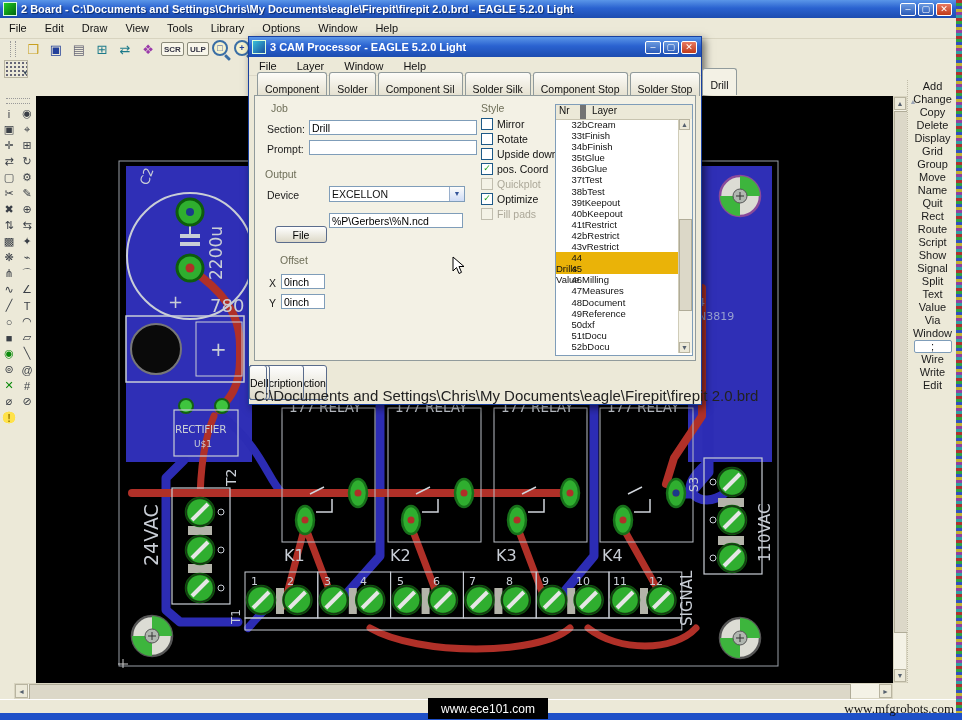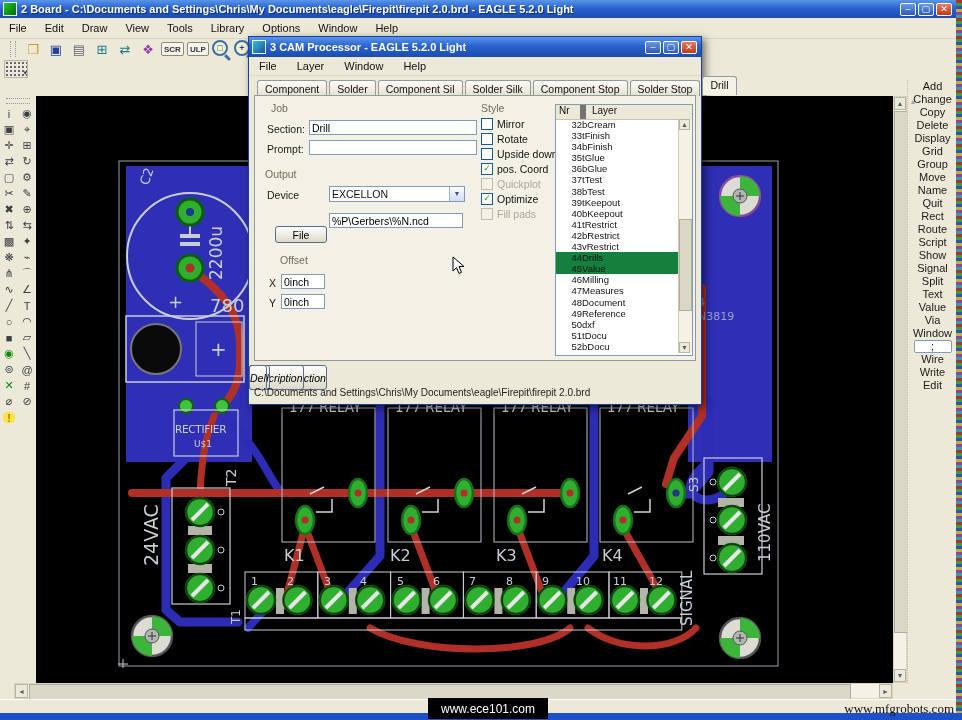--- a/index.html
+++ b/index.html
@@ -69,21 +69,21 @@
   
   .dialog{left:248px;top:36px;width:452px;height:367px;background:#ece9d8;z-index:20;
      border:1px solid #1840a0;box-shadow:3px 3px 8px rgba(0,0,0,.55);}
   .dlg-title{position:absolute;left:0;top:0;width:100%;height:20px;
      background:linear-gradient(180deg,#5a96e8 0%,#2a62d0 45%,#1c4cb0 100%);
      display:flex;align-items:center;color:#fff;font-weight:bold;font-size:11px;box-sizing:border-box;}
   .dlg-title .app-icon{background:linear-gradient(135deg,#3ac0d8,#1a50a0);}
   .dlg-menubar{position:absolute;left:0;top:20px;width:100%;height:18px;display:flex;align-items:center;border-bottom:1px solid #ddd9c8;}
   .dlg-menubar .mi{padding:2px 10px;font-size:11px;}
   .tabs{position:absolute;left:8px;top:40px;height:18px;display:flex;align-items:flex-end;}
-  .tab{border:1px solid #919b9c;border-bottom:none;border-radius:3px 3px 0 0;padding:2px 7px 1px;font-size:10.5px;
+  .tab{border:1px solid #919b9c;border-bottom:none;border-radius:3px 3px 0 0;padding:10px 7px 1px;font-size:10.5px;
        background:linear-gradient(#fdfcf8,#e4e0cf);margin-right:2px;position:relative;top:1px;white-space:nowrap;}
   .tab.active{background:#f3f1e5;padding-bottom:4px;top:0;z-index:3;}
   .tabpanel{position:absolute;left:5px;top:58px;width:440px;height:264px;border:1px solid #919b9c;background:#f3f1e5;z-index:2;}
   .sect-label{position:absolute;font-size:10.5px;color:#6e6e58;}
   .fld-label{position:absolute;font-size:10.5px;color:#1a1a1a;}
   .tfield{position:absolute;border:1px solid #7f9db9;background:#fff;font-size:10.5px;height:15px;box-sizing:border-box;font-family:inherit;padding:0 2px;}
   .combo{position:absolute;border:1px solid #7f9db9;background:#fff;height:16px;box-sizing:border-box;font-size:10.5px;}
   .combo .val{position:absolute;left:2px;top:1px;}
   .combo .drop{position:absolute;right:0;top:0;width:14px;height:14px;background:linear-gradient(#fdfdfb,#cfdcf6);border-left:1px solid #9ab0cc;
       font-size:7px;color:#33549a;text-align:center;line-height:13px;}
@@ -94,25 +94,25 @@
   .chk .box{width:10px;height:10px;border:1px solid #1d5987;background:#fff;font-size:9px;line-height:9px;color:#21a121;text-align:center;flex:0 0 auto;}
   .chk.checked .box::after{content:"✓";}
   .chk.disabled{color:#aca899;} .chk.disabled .box{border-color:#c0bdae;background:#f4f2e6;}
   .layerlist{position:absolute;left:300px;top:8px;width:136px;height:250px;border:1px solid #7f9db9;background:#fff;}
   .llhead{display:flex;height:14px;background:#ece9d8;border-bottom:1px solid #c8c4b0;font-size:10px;}
   .llhead .h1{width:30px;border-right:6px solid #737373;padding-left:3px;box-sizing:border-box;}
   .llhead .h2{flex:1;padding-left:6px;}
   .layer-rows{position:absolute;left:0;top:14px;width:122px;height:234px;overflow:hidden;}
   .lrow{display:flex;height:11.1px;font-size:9.5px;line-height:11px;}
   .lrow .nr{width:26px;text-align:right;flex:0 0 auto;}
-  .lrow.selected{background:#15803d;}
+  .lrow.selected{background:#eab308;flex-direction:column;}
   .llsb{position:absolute;right:0;top:14px;width:13px;height:234px;background:#f4f2e6;border-left:1px solid #d0ccb8;}
   .dlg-buttons{position:absolute;left:0;top:328px;width:100%;height:18px;}
-  .dlg-buttons .xpbtn{position:absolute;height:25px;font-style:italic;}
-  .dlg-status{position:absolute;left:5px;top:350px;font-size:10px;color:#222;white-space:nowrap;}
+  .dlg-buttons .xpbtn{position:absolute;height:35px;}
+  .dlg-status{position:absolute;left:5px;top:350px;font-size:15px;color:#222;white-space:nowrap;}
 
   .cursor{z-index:50;pointer-events:none;}
 </style>
 </head>
 <body>
 
 <div id="app">
 
   <div class="abs titlebar">
     <span class="app-icon"></span>

